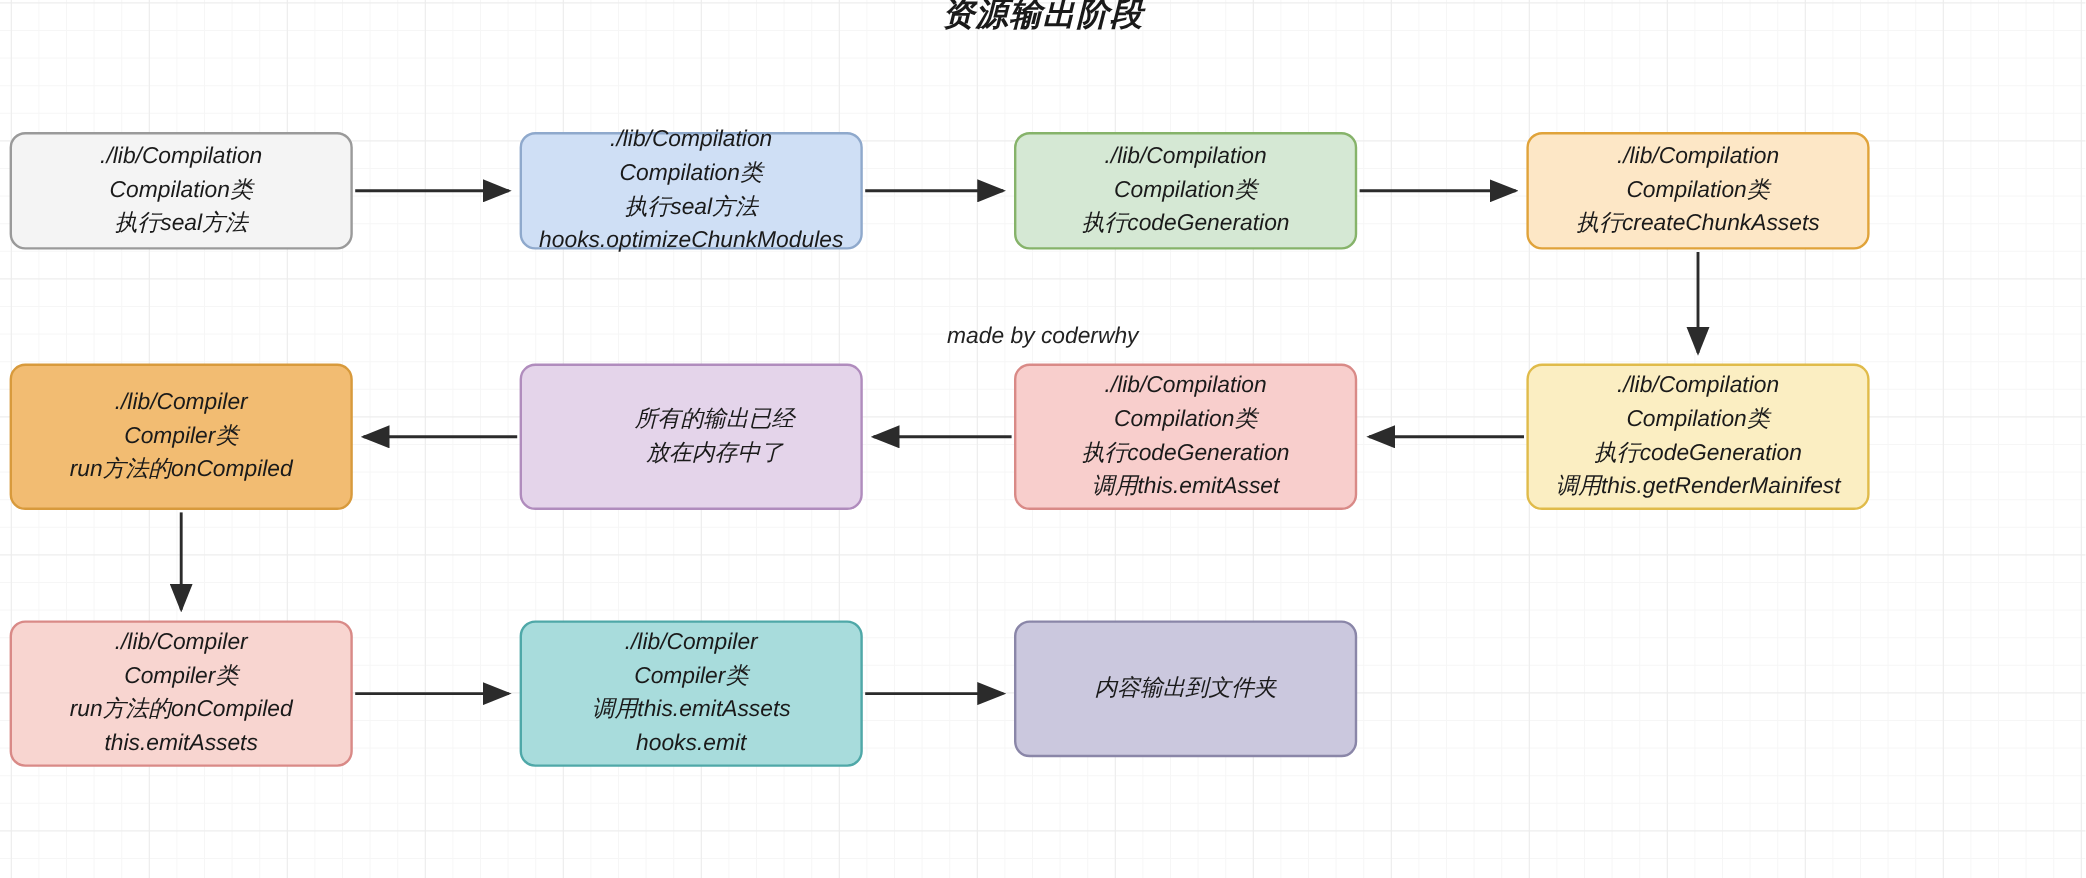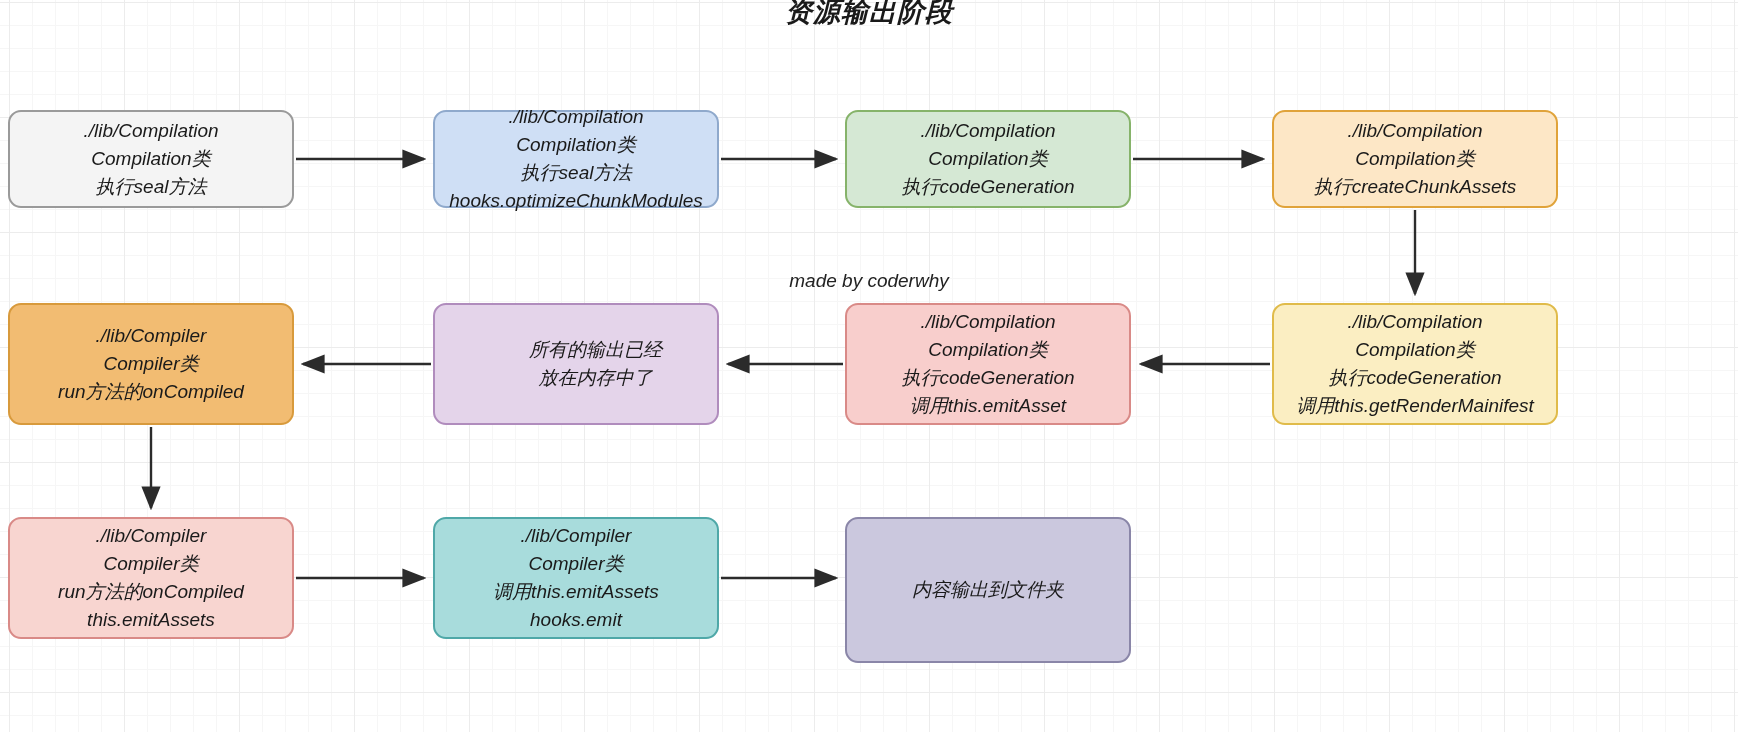--- a/index.html
+++ b/index.html
@@ -139,16 +139,16 @@
 Compiler类
 run方法的onCompiled</span></div>
       <div class="node c-pink" style="left: 8px; top: 517px; width: 286px; height: 122px; background: rgb(248, 213, 208); border-color: rgb(217, 138, 135);"><span>./lib/Compiler
 Compiler类
 run方法的onCompiled
 this.emitAssets</span></div>
       <div class="node c-teal" style="left: 433px; top: 517px; width: 286px; height: 122px; background: rgb(168, 220, 220); border-color: rgb(79, 168, 168);"><span>./lib/Compiler
 Compiler类
 调用this.emitAssets
 hooks.emit</span></div>
-      <div class="node c-lav" style="left: 845px; top: 517px; width: 286px; height: 146px; background: rgb(203, 200, 222); border-color: rgb(138, 134, 168);"><span>内容输出到文件夹</span></div>
+      <div class="node c-lav" style="left: 845px; top: 517px; width: 286px; height: 114px; background: rgb(203, 200, 222); border-color: rgb(138, 134, 168);"><span>内容输出到文件夹</span></div>
     </div>
 
 </div>
 
 </body></html>

